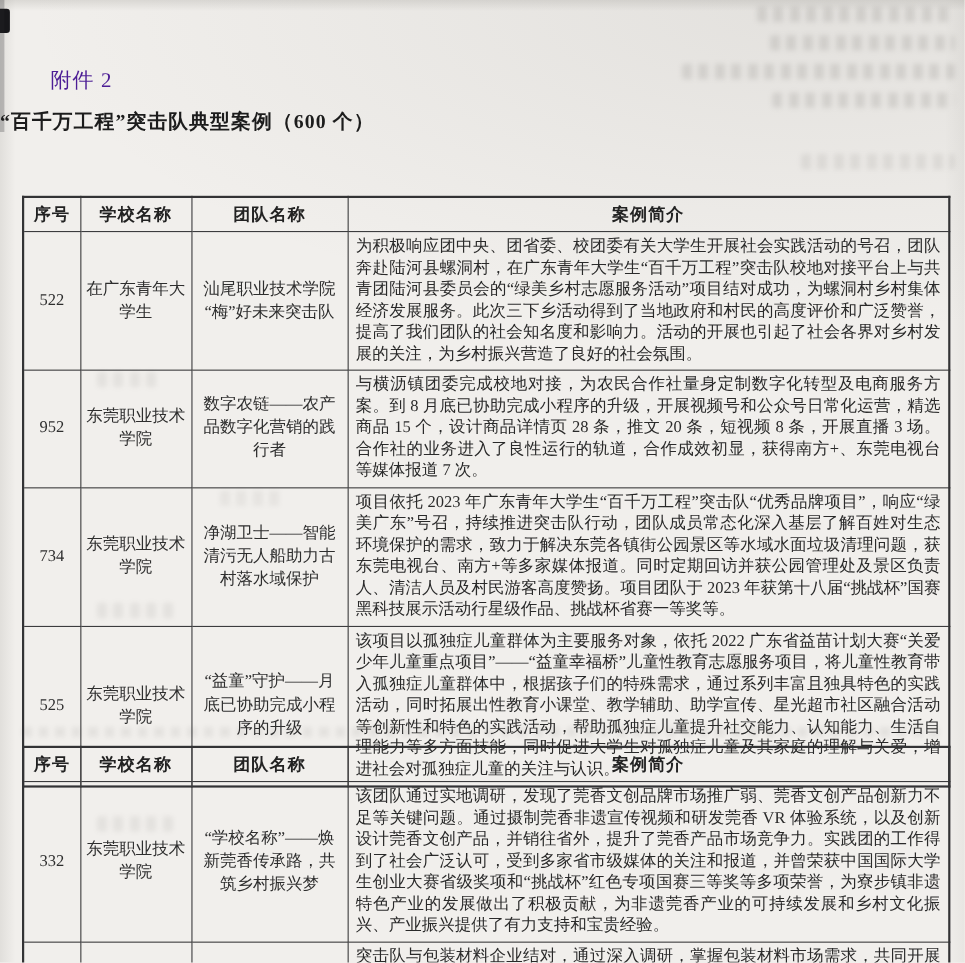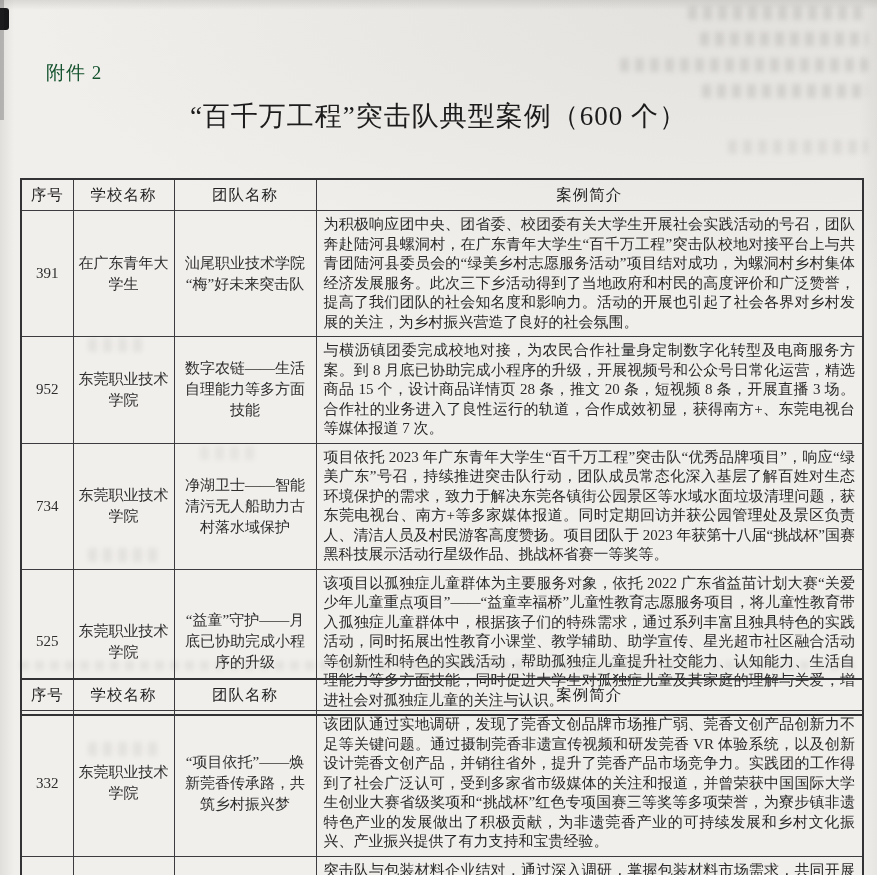--- a/index.html
+++ b/index.html
@@ -28,43 +28,43 @@
   }
   
   .smudge{
     position:absolute;height:14px;opacity:.5;filter:blur(2.5px);pointer-events:none;
     background:repeating-linear-gradient(90deg,
       rgba(125,122,118,.38) 0 9px, rgba(125,122,118,0) 9px 15px);
     border-radius:3px;
   }
   .attachment{
     position:absolute;left:46px;top:60px;
-    font-size:19px;letter-spacing:1px;color:#14532d;
+    font-size:19px;letter-spacing:1px;color:#4c1d95;
   }
   .title{
     position:absolute;left:0;top:98px;width:100%;
-    text-align:center;font-size:27px;font-weight:400;color:#1c1c1c;
+    font-size:18px;font-weight:700;color:#1c1c1c;
     letter-spacing:1px;margin:0;
   }
   table.case-table{
     position:absolute;left:20px;width:842px;
     border-collapse:collapse;table-layout:fixed;
     background:transparent;
   }
   table.t1{top:178px;}
   table.t2{top:678px;}
   .case-table th,.case-table td{
     border:1px solid #3c3c3e;
     padding:2px 4px;
     overflow:hidden;
   }
   .case-table{border:2px solid #333335;}
   .case-table th{
     font-family:"Liberation Sans","DejaVu Sans",sans-serif;
-    font-size:15.5px;font-weight:400;color:#222;
+    font-size:15.5px;font-weight:700;color:#222;
     height:26px;text-align:center;vertical-align:middle;
     letter-spacing:1px;
   }
   td.c-no,td.c-school,td.c-team{
     text-align:center;vertical-align:middle;
     font-size:15px;line-height:21px;color:#2e2e2e;
   }
   td.c-desc{
     text-align:justify;vertical-align:middle;
     font-size:15px;line-height:19.5px;color:#2a2a2a;
@@ -104,29 +104,29 @@
   <thead>
     <tr>
       <th>序号</th>
       <th>学校名称</th>
       <th>团队名称</th>
       <th>案例简介</th>
     </tr>
   </thead>
   <tbody>
     <tr style="height:115px;">
-      <td class="c-no">391</td>
+      <td class="c-no">522</td>
       <td class="c-school">在广东青年大学生</td>
       <td class="c-team">汕尾职业技术学院“梅”好未来突击队</td>
       <td class="c-desc">为积极响应团中央、团省委、校团委有关大学生开展社会实践活动的号召，团队奔赴陆河县螺洞村，在广东青年大学生“百千万工程”突击队校地对接平台上与共青团陆河县委员会的“绿美乡村志愿服务活动”项目结对成功，为螺洞村乡村集体经济发展服务。此次三下乡活动得到了当地政府和村民的高度评价和广泛赞誉，提高了我们团队的社会知名度和影响力。活动的开展也引起了社会各界对乡村发展的关注，为乡村振兴营造了良好的社会氛围。</td>
     </tr>
     <tr style="height:86px;">
       <td class="c-no">952</td>
       <td class="c-school">东莞职业技术学院</td>
-      <td class="c-team">数字农链——生活自理能力等多方面技能</td>
+      <td class="c-team">数字农链——农产品数字化营销的践行者</td>
       <td class="c-desc">与横沥镇团委完成校地对接，为农民合作社量身定制数字化转型及电商服务方案。到 8 月底已协助完成小程序的升级，开展视频号和公众号日常化运营，精选商品 15 个，设计商品详情页 28 条，推文 20 条，短视频 8 条，开展直播 3 场。合作社的业务进入了良性运行的轨道，合作成效初显，获得南方+、东莞电视台等媒体报道 7 次。</td>
     </tr>
     <tr style="height:112px;">
       <td class="c-no">734</td>
       <td class="c-school">东莞职业技术学院</td>
       <td class="c-team">净湖卫士——智能清污无人船助力古村落水域保护</td>
       <td class="c-desc">项目依托 2023 年广东青年大学生“百千万工程”突击队“优秀品牌项目”，响应“绿美广东”号召，持续推进突击队行动，团队成员常态化深入基层了解百姓对生态环境保护的需求，致力于解决东莞各镇街公园景区等水域水面垃圾清理问题，获东莞电视台、南方+等多家媒体报道。同时定期回访并获公园管理处及景区负责人、清洁人员及村民游客高度赞扬。项目团队于 2023 年获第十八届“挑战杯”国赛黑科技展示活动行星级作品、挑战杯省赛一等奖等。</td>
     </tr>
     <tr style="height:135px;">
       <td class="c-no">525</td>
@@ -149,21 +149,21 @@
       <th>序号</th>
       <th>学校名称</th>
       <th>团队名称</th>
       <th>案例简介</th>
     </tr>
   </thead>
   <tbody>
     <tr style="height:145px;">
       <td class="c-no">332</td>
       <td class="c-school">东莞职业技术学院</td>
-      <td class="c-team">“项目依托”——焕新莞香传承路，共筑乡村振兴梦</td>
+      <td class="c-team">“学校名称”——焕新莞香传承路，共筑乡村振兴梦</td>
       <td class="c-desc">该团队通过实地调研，发现了莞香文创品牌市场推广弱、莞香文创产品创新力不足等关键问题。通过摄制莞香非遗宣传视频和研发莞香 VR 体验系统，以及创新设计莞香文创产品，并销往省外，提升了莞香产品市场竞争力。实践团的工作得到了社会广泛认可，受到多家省市级媒体的关注和报道，并曾荣获中国国际大学生创业大赛省级奖项和“挑战杯”红色专项国赛三等奖等多项荣誉，为寮步镇非遗特色产业的发展做出了积极贡献，为非遗莞香产业的可持续发展和乡村文化振兴、产业振兴提供了有力支持和宝贵经验。</td>
     </tr>
     <tr class="partial" style="height:60px;">
       <td class="c-no"></td>
       <td class="c-school"></td>
       <td class="c-team"></td>
       <td class="c-desc" style="vertical-align:top;">突击队与包装材料企业结对，通过深入调研，掌握包装材料市场需求，共同开展相</td>
     </tr>
   </tbody>
 </table>

